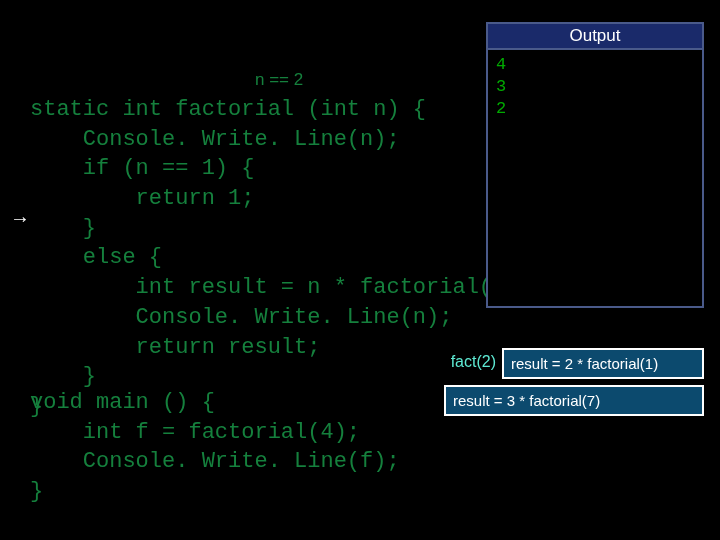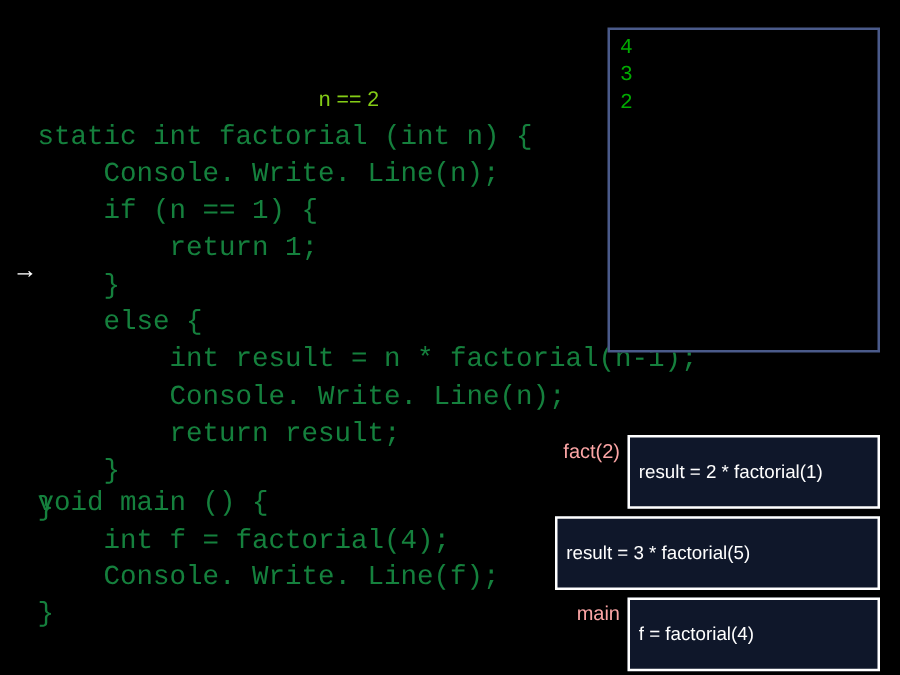--- a/index.html
+++ b/index.html
@@ -6,21 +6,21 @@
   body {
     background: #000;
     width: 720px;
     height: 540px;
     font-family: Arial, sans-serif;
     position: relative;
     overflow: hidden;
   }
   .note {
     position: absolute;
-    color: #84cc16;
+    color: #15803d;
     font-size: 17px;
     left: 255px;
     top: 70px;
   }
   .arrow {
     position: absolute;
     left: 10px;
     top: 205px;
     color: #fff;
     font-size: 20px;
@@ -67,32 +67,32 @@
     top: 348px;
     width: 260px;
   }
   .stack-row {
     display: flex;
     margin-bottom: 6px;
   }
   .stack-label {
     width: 58px;
     text-align: right;
-    color: #fca5a5;
+    color: #5eead4;
     font-size: 16px;
     padding-right: 6px;
     padding-top: 5px;
   }
   .stack-cell {
     flex: 1;
     border: 2px solid #fff;
-    background: #0f172a;
+    background: #0c4a6e;
     color: #fff;
     font-size: 15px;
-    padding: 19px 7px;
+    padding: 5px 7px;
   }
 </style>
 </head>
 <body>
 
 <div class="arrow">→</div>
 
 <div class="note">n == 2</div>
 
 <div class="code-block code1">static int factorial (int n) {
@@ -106,30 +106,27 @@
         return result;
     }
 }</div>
 
 <div class="code-block code2">void main () {
     int f = factorial(4);
     Console. Write. Line(f);
 }</div>
 
 <div class="output-box">
+  <div class="output-title">Output</div>
   <div class="output-body">4
 3
 2</div>
 </div>
 
 <div class="stack">
   <div class="stack-row">
     <div class="stack-label">fact(2)</div>
     <div class="stack-cell">result = 2 * factorial(1)</div>
   </div>
   <div class="stack-row">
-    <div class="stack-cell">result = 3 * factorial(5)</div>
-  </div>
-  <div class="stack-row">
-    <div class="stack-label">main</div>
-    <div class="stack-cell">f = factorial(4)</div>
+    <div class="stack-cell">result = 3 * factorial(7)</div>
   </div>
 </div>
 
 </body></html>

